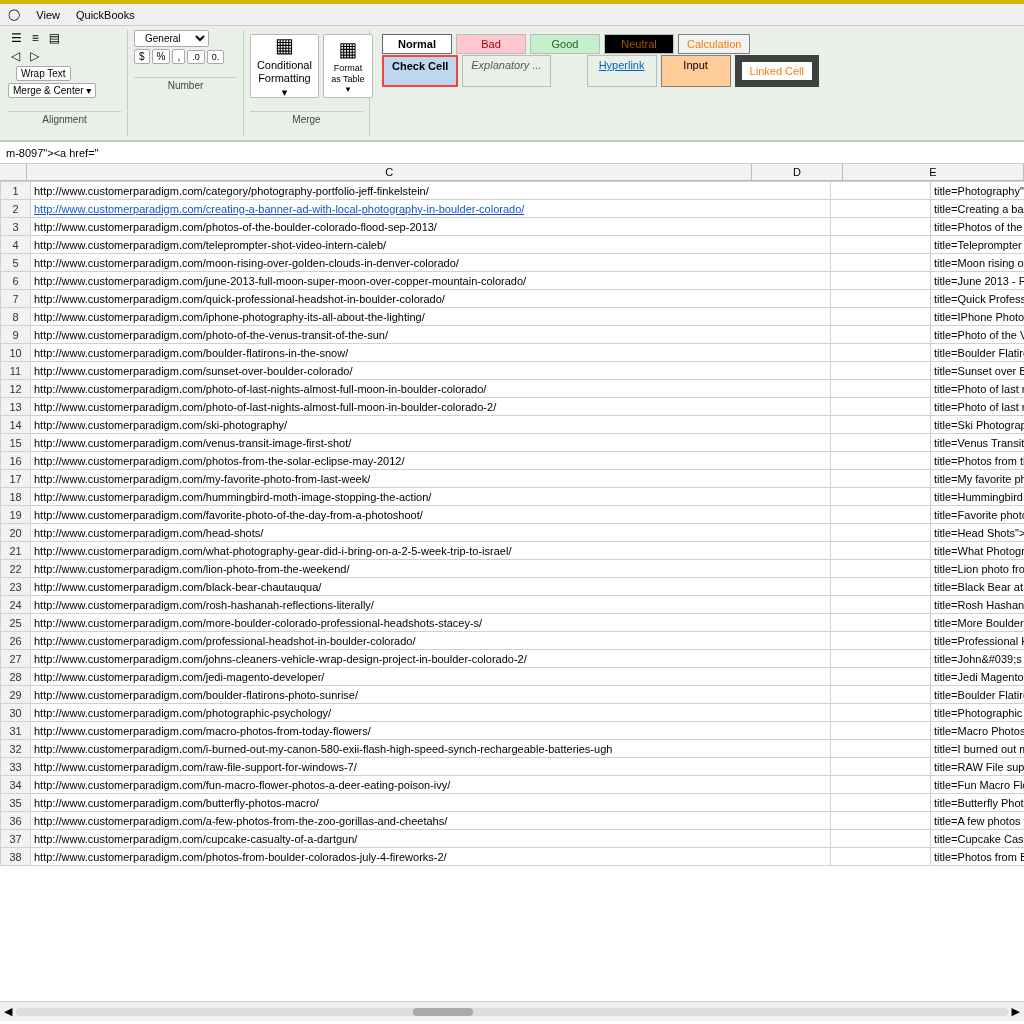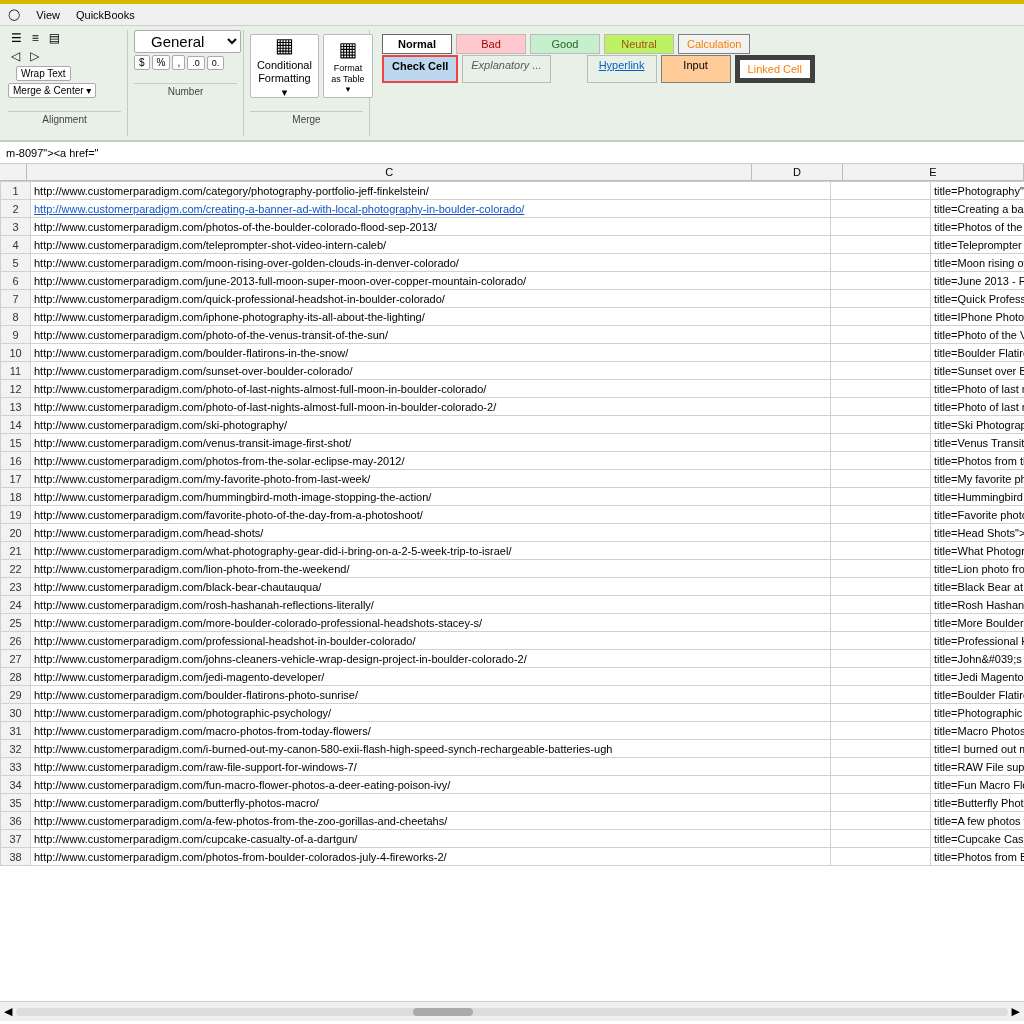--- a/index.html
+++ b/index.html
@@ -79,27 +79,27 @@
       padding: 3px 8px;
       font-size: 11px;
       cursor: pointer;
       min-width: 70px;
       text-align: center;
     }
 
     .style-normal { background: #ffffff; border: 1px solid #666; font-weight: bold; }
     .style-bad { background: #ffc7ce; color: #9c0006; }
     .style-good { background: #c6efce; color: #276221; }
-    .style-neutral { background: #bef264; color: #9c5700; }
+    .style-neutral { background: #000000; color: #9c5700; }
     .style-calculation { background: #f2f2f2; color: #fa7d00; border: 1px solid #7f7f7f; }
     .style-check { background: #bdd7ee; border: 2px solid #ef4444; font-weight: bold; }
     .style-explanatory { color: #595959; font-style: italic; }
     .style-hyperlink { color: #0563c1; text-decoration: underline; margin-left: 32px; }
     .style-input { background: #ffcc99; border: 1px solid #7f7f7f; }
-    .style-linked { background: #ffffff; color: #fa7d00; border: 5px solid #404040; }
+    .style-linked { background: #ffffff; color: #fa7d00; border: 7px solid #404040; }
 
     
     .big-btn {
       display: flex;
       flex-direction: column;
       align-items: center;
       justify-content: center;
       border: 1px solid #bbb;
       border-radius: 2px;
       padding: 4px 6px;
@@ -234,21 +234,21 @@
       <button class="ribbon-btn" style="font-size:10px;margin-left:8px;">Wrap Text</button>
     </div>
     <div class="ribbon-row">
       <button class="ribbon-btn" style="font-size:10px;">Merge &amp; Center ▾</button>
     </div>
     <div class="section-label">Alignment</div>
   </div>
 
   <div class="ribbon-group" style="width:110px;">
     <div class="ribbon-row">
-      <select class="dropdown-btn" style="font-size:15px; padding:1px 12px;">
+      <select class="dropdown-btn" style="font-size:10px; padding:1px 6px;">
         <option>General</option>
         <option>Number</option>
         <option>Currency</option>
         <option>Date</option>
         <option>Text</option>
       </select>
     </div>
     <div class="ribbon-row" style="gap:2px;">
       <button class="ribbon-btn">$</button>
       <button class="ribbon-btn">%</button>

